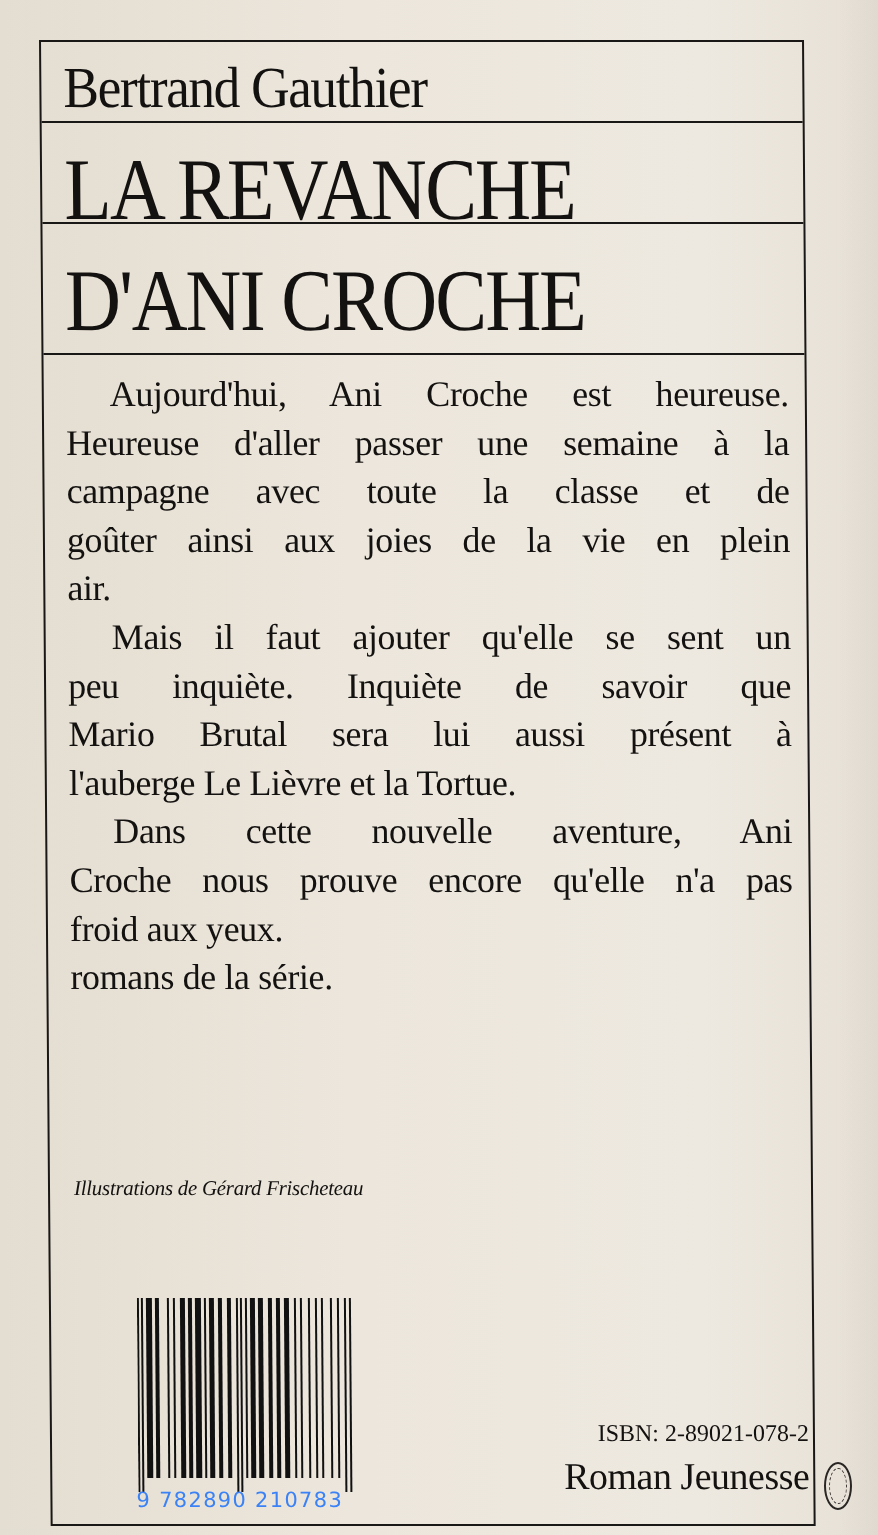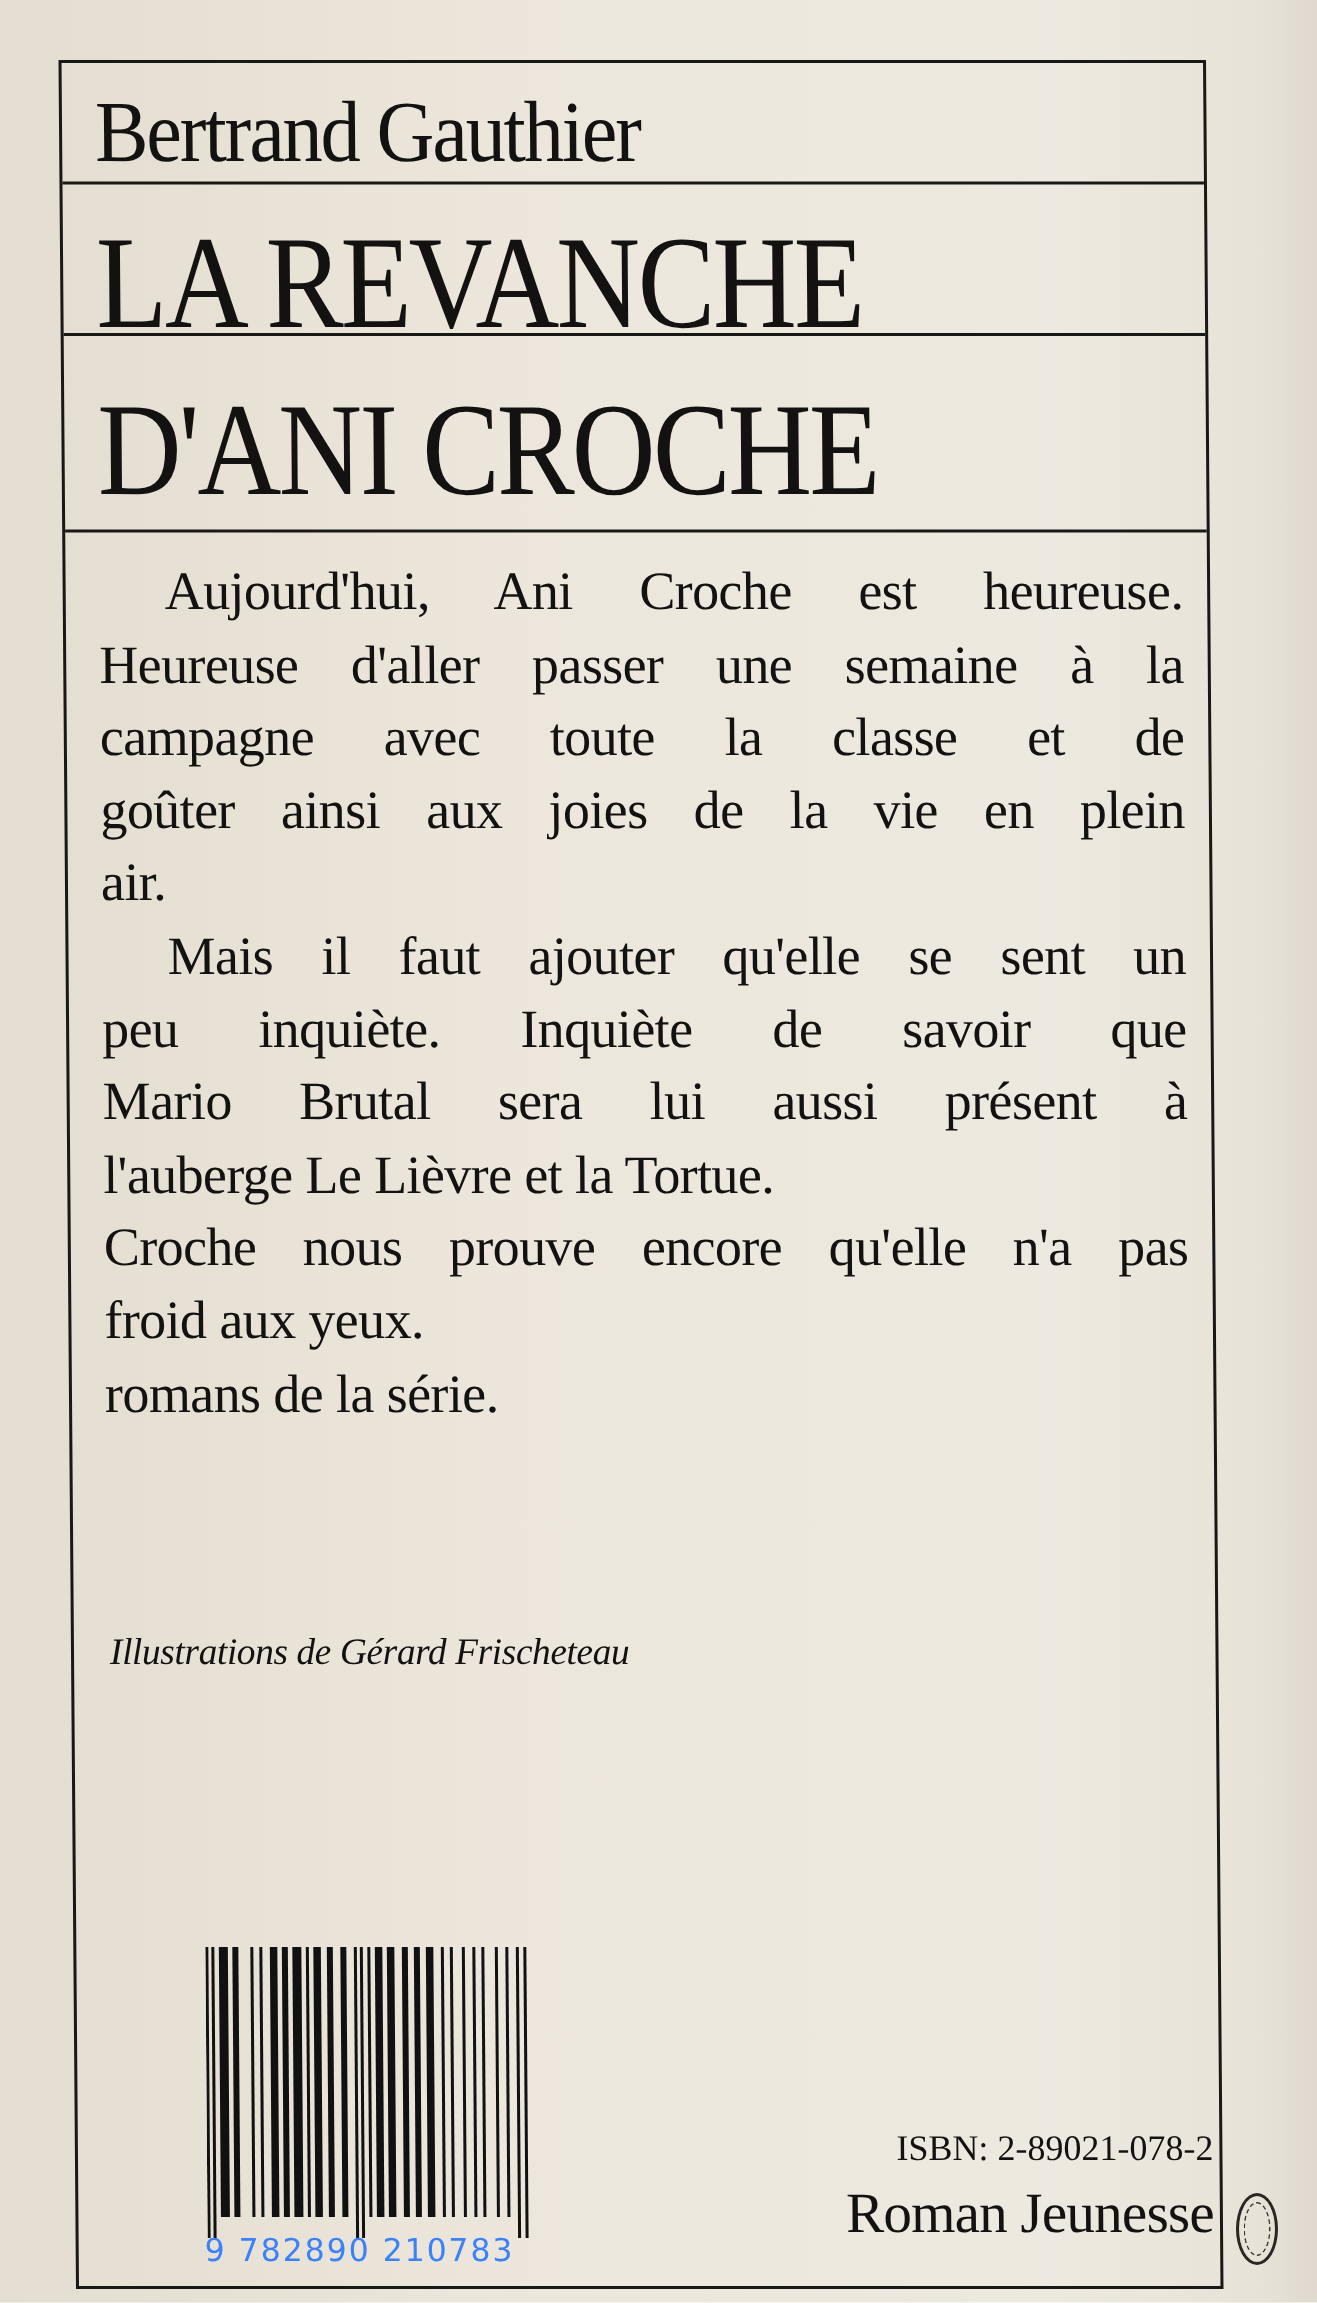--- a/index.html
+++ b/index.html
@@ -33,21 +33,21 @@
     position:absolute; left:22px; right:16px; top:328px;
     font-size:36px; line-height:48.6px; text-align:justify;
   }
   .blurb .line {
     display:block; text-align:justify; text-align-last:justify; white-space:nowrap;
     letter-spacing:-0.4px;
   }
   .blurb .line.last { text-align-last:left; }
   .blurb .line.indent { padding-left:44px; }
   .credit {
-    position:absolute; left:24px; top:1046px; font-style:italic; font-size:25px;
+    position:absolute; left:24px; top:1134px; font-style:italic; font-size:21px;
     letter-spacing:-0.3px;
   }
   .barcode {
     position:absolute; left:86px; top:1256px; width:222px; height:194px;
   }
   .barcode svg { display:block; }
   .bc-digits {
     position:absolute; left:84px; top:1446px; font-family:"DejaVu Sans", sans-serif;
     font-size:21px; letter-spacing:1.3px; color:#3b82f6;
   }
@@ -90,20 +90,21 @@
   <div class="blurb">
     <span class="line indent">Aujourd'hui, Ani Croche est heureuse.</span>
     <span class="line">Heureuse d'aller passer une semaine à la</span>
     <span class="line">campagne avec toute la classe et de</span>
     <span class="line">goûter ainsi aux joies de la vie en plein</span>
     <span class="line last">air.</span>
     <span class="line indent">Mais il faut ajouter qu'elle se sent un</span>
     <span class="line">peu inquiète. Inquiète de savoir que</span>
     <span class="line">Mario Brutal sera lui aussi présent à</span>
     <span class="line last">l'auberge Le Lièvre et la Tortue.</span>
+    <span class="line indent">Dans cette nouvelle aventure, Ani</span>
     <span class="line">Croche nous prouve encore qu'elle n'a pas</span>
     <span class="line last">froid aux yeux.</span>
     <span class="line last">romans de la série.</span>
   </div>
 
   <div class="credit">Illustrations de Gérard Frischeteau</div>
 
   <div class="barcode">
     <svg width="222" height="194" viewBox="0 0 222 194">
       <g fill="#111">

